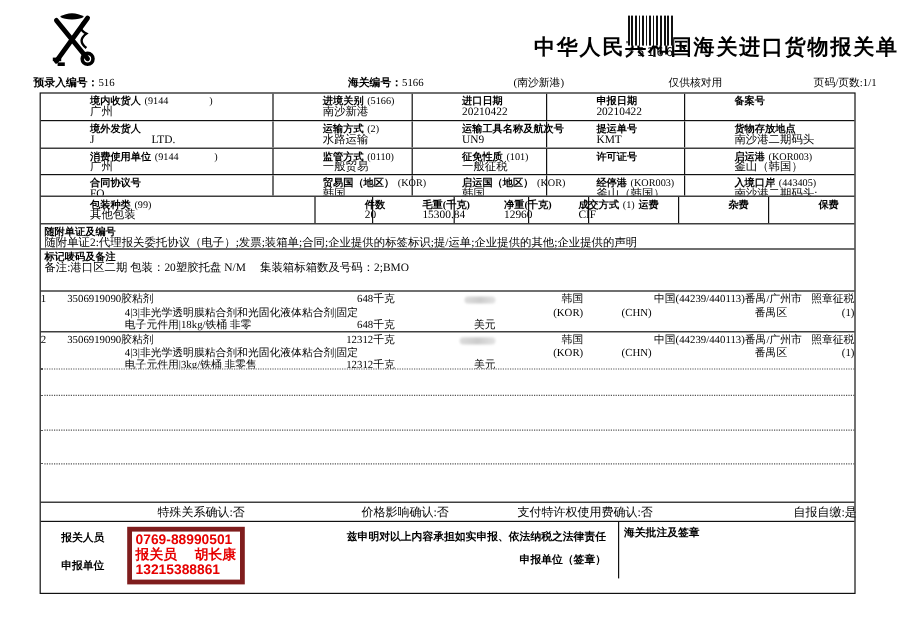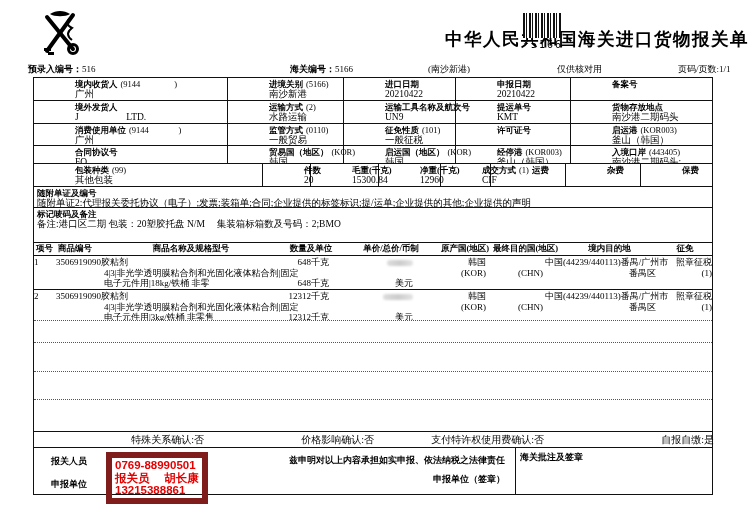--- a/index.html
+++ b/index.html
@@ -56,21 +56,21 @@
 
   
   .confirm-row { display: grid; grid-template-columns: repeat(4,170px); height: 17px;
                  border-bottom: 1px solid #111; align-items: center; }
   .confirm-row div { text-align: right; font-size: 10px; }
   .bottom-row { display: grid; grid-template-columns: 482px 198px; height: 47px; }
   .b-left { position: relative; border-right: 1px solid #111; }
   .b-right { padding: 3px 4px; font-size: 9px; font-weight: bold; }
   .side-labels { position: absolute; left: 7px; top: 7px; font-size: 9px; font-weight: bold; }
   .side-labels div { margin-bottom: 10px; margin-left: 10px; }
-  .stamp { position: absolute; left: 72px; top: 4px; border: 6px solid #7f1d1d; color: #e60000;
+  .stamp { position: absolute; left: 72px; top: 4px; border: 4px solid #7f1d1d; color: #e60000;
            font-family: "Liberation Sans", sans-serif; font-weight: bold; font-size: 11.5px;
            line-height: 12.5px; padding: 1px 3px; background: rgba(255,255,255,0); }
   .statement { position: absolute; right: 10px; top: 6px; text-align: right; font-size: 9px; font-weight: bold; }
   .statement div { margin-bottom: 6px; }
 </style>
 </head>
 <body>
 
 <div class="sheet">
 
@@ -234,31 +234,20 @@
     <div class="wide-row" style="height:21px">
       <div class="lab"><b>随附单证及编号</b></div>
       <div class="val" style="white-space:nowrap">随附单证2:代理报关委托协议（电子）;发票;装箱单;合同;企业提供的标签标识;提/运单;企业提供的其他;企业提供的声明</div>
     </div>
 
     <div class="wide-row" style="height:35px">
       <div class="lab"><b>标记唛码及备注</b></div>
       <div class="val" style="white-space:nowrap">备注:港口区二期 包装：20塑胶托盘 N/M　 集装箱标箱数及号码：2;BMO</div>
     </div>
 
-    <div class="row r-items ihead">
-      <div class="hc hl">项号</div>
-      <div class="hc hl">商品编号</div>
-      <div class="hc">商品名称及规格型号</div>
-      <div class="hc">数量及单位</div>
-      <div class="hc">单价/总价/币制</div>
-      <div class="hc">原产国(地区)</div>
-      <div class="hc">最终目的国(地区)</div>
-      <div class="hc">境内目的地</div>
-      <div class="hc">征免</div>
-    </div>
 
     <div class="row r-items irow" style="height:34px">
       <div class="ic">
           <div>1</div>
         </div>
       <div class="ic">
           <div>3506919090</div>
         </div>
       <div class="ic">
         <div>胶粘剂</div>

